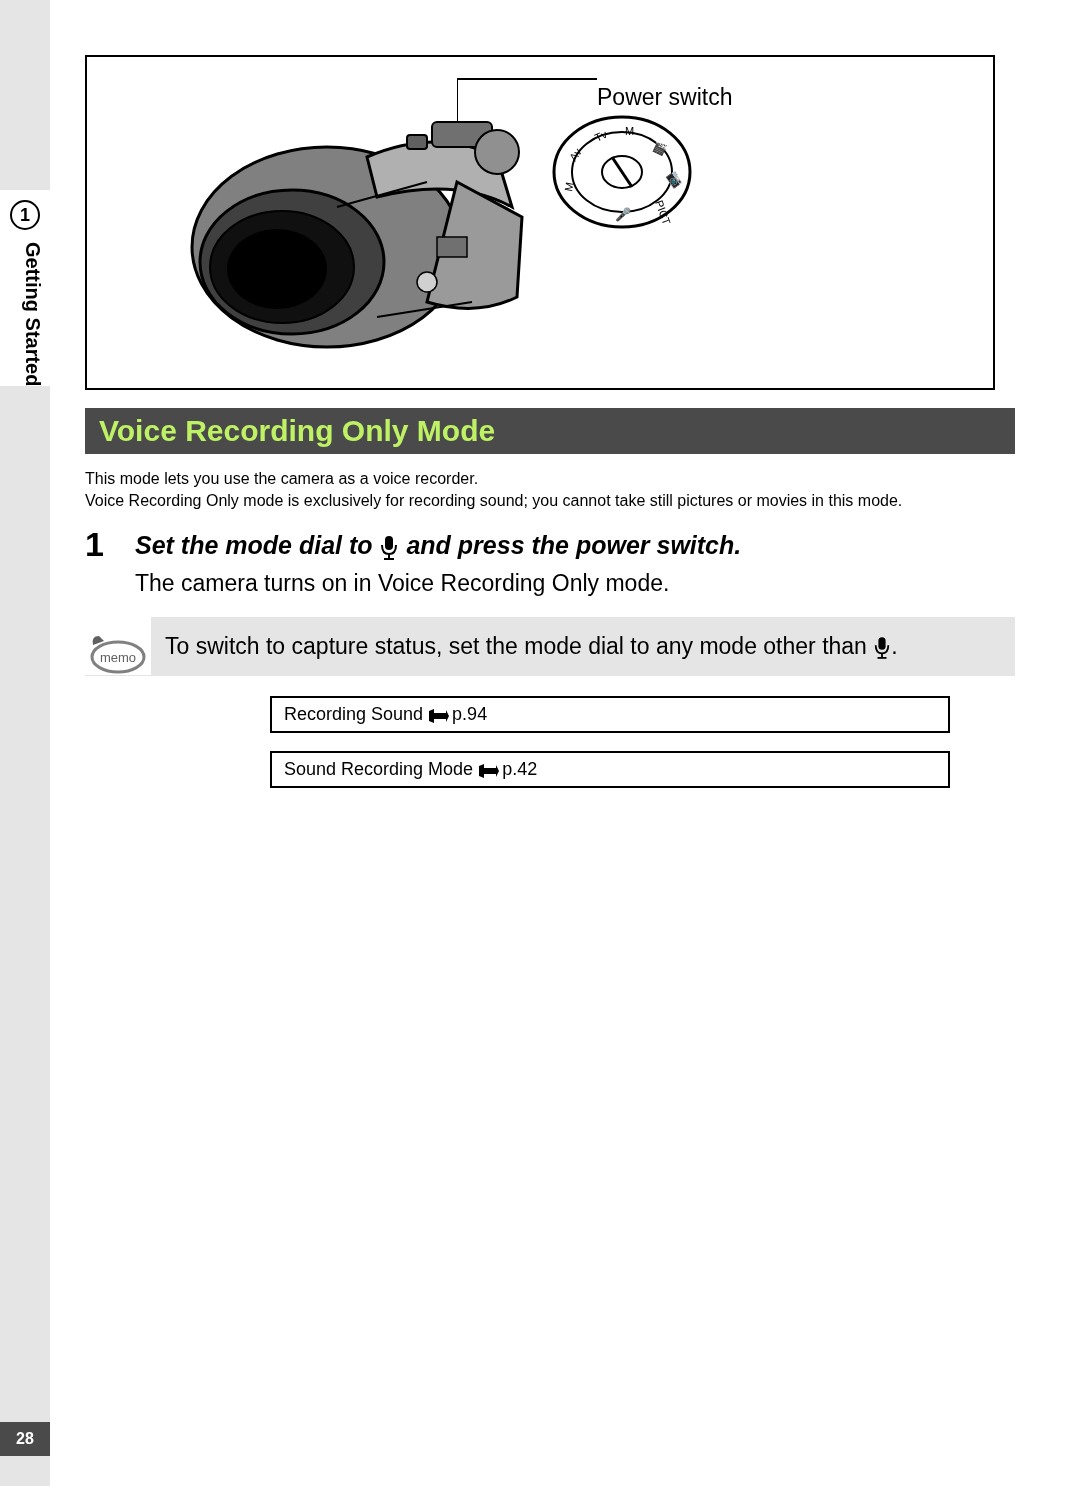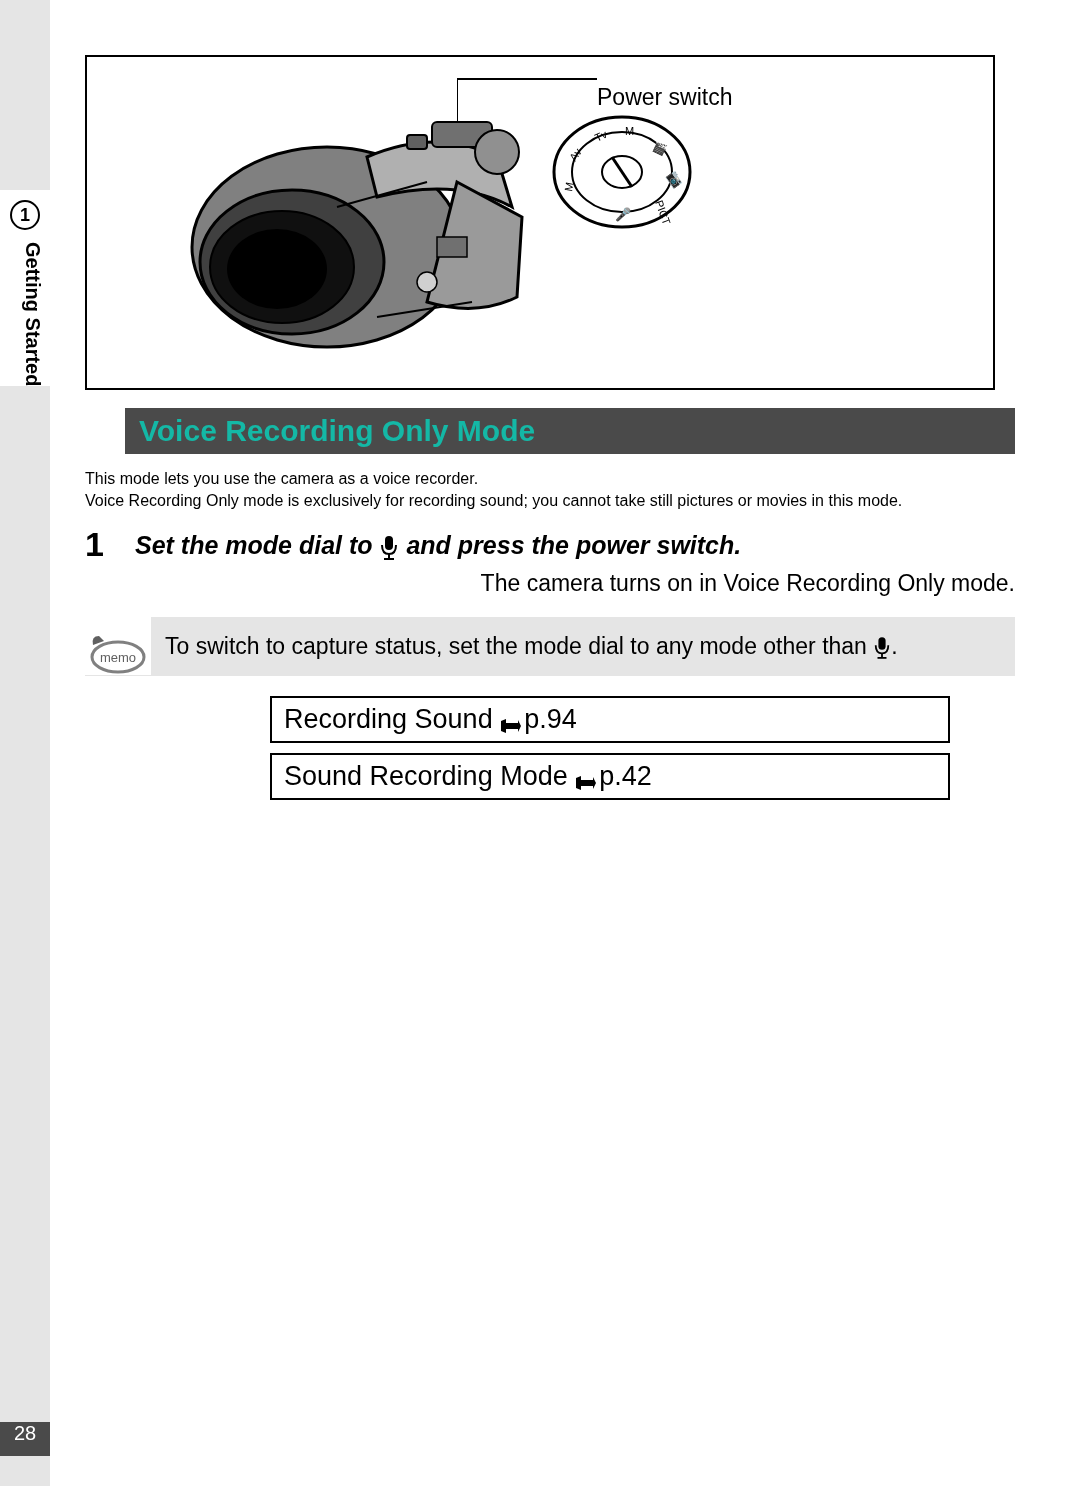--- a/index.html
+++ b/index.html
@@ -79,26 +79,25 @@
     }
     .power-line {
       position: absolute;
       left: 370px;
       top: 12px;
       width: 140px;
       height: 80px;
     }
     .section-header {
       background: #4a4a4a;
-      color: #14b8a6;
+      color: #bef264;
       font-size: 30px;
       font-weight: bold;
       padding: 6px 14px;
       margin-bottom: 14px;
-      margin-left: 40px;
     }
     .body-text {
       font-size: 16px;
       line-height: 1.35;
       margin-bottom: 14px;
     }
     .step-row {
       display: flex;
       align-items: flex-start;
       margin-bottom: 6px;
@@ -117,21 +116,20 @@
       font-style: italic;
     }
     .mic-icon {
       display: inline-block;
       vertical-align: middle;
     }
     .step-result {
       font-size: 23px;
       margin-left: 50px;
       margin-bottom: 20px;
-      text-align: right;
     }
     .memo-row {
       display: flex;
       align-items: flex-start;
       background: #e5e5e5;
       padding-right: 22px;
     }
     .memo-icon-wrap {
       width: 66px;
       flex-shrink: 0;
@@ -148,35 +146,36 @@
       flex: 1;
     }
     .ref-boxes {
       margin-top: 20px;
       margin-left: 185px;
       width: 680px;
     }
     .ref-box {
       border: 2px solid #000;
       padding: 6px 12px;
-      font-size: 27px;
-      margin-bottom: 10px;
+      font-size: 18px;
+      margin-bottom: 18px;
     }
     .page-number-box {
       position: absolute;
       left: 0;
       bottom: 30px;
       width: 50px;
       height: 34px;
       background: #4a4a4a;
       color: #fff;
       display: flex;
+      align-items: center;
       justify-content: center;
-      font-size: 20px;
-      font-weight: normal;
+      font-size: 16px;
+      font-weight: bold;
     }
     .pointer-icon {
       display: inline-block;
       vertical-align: text-bottom;
       margin-right: 2px;
     }
   </style>
 </head>
 <body>
 

